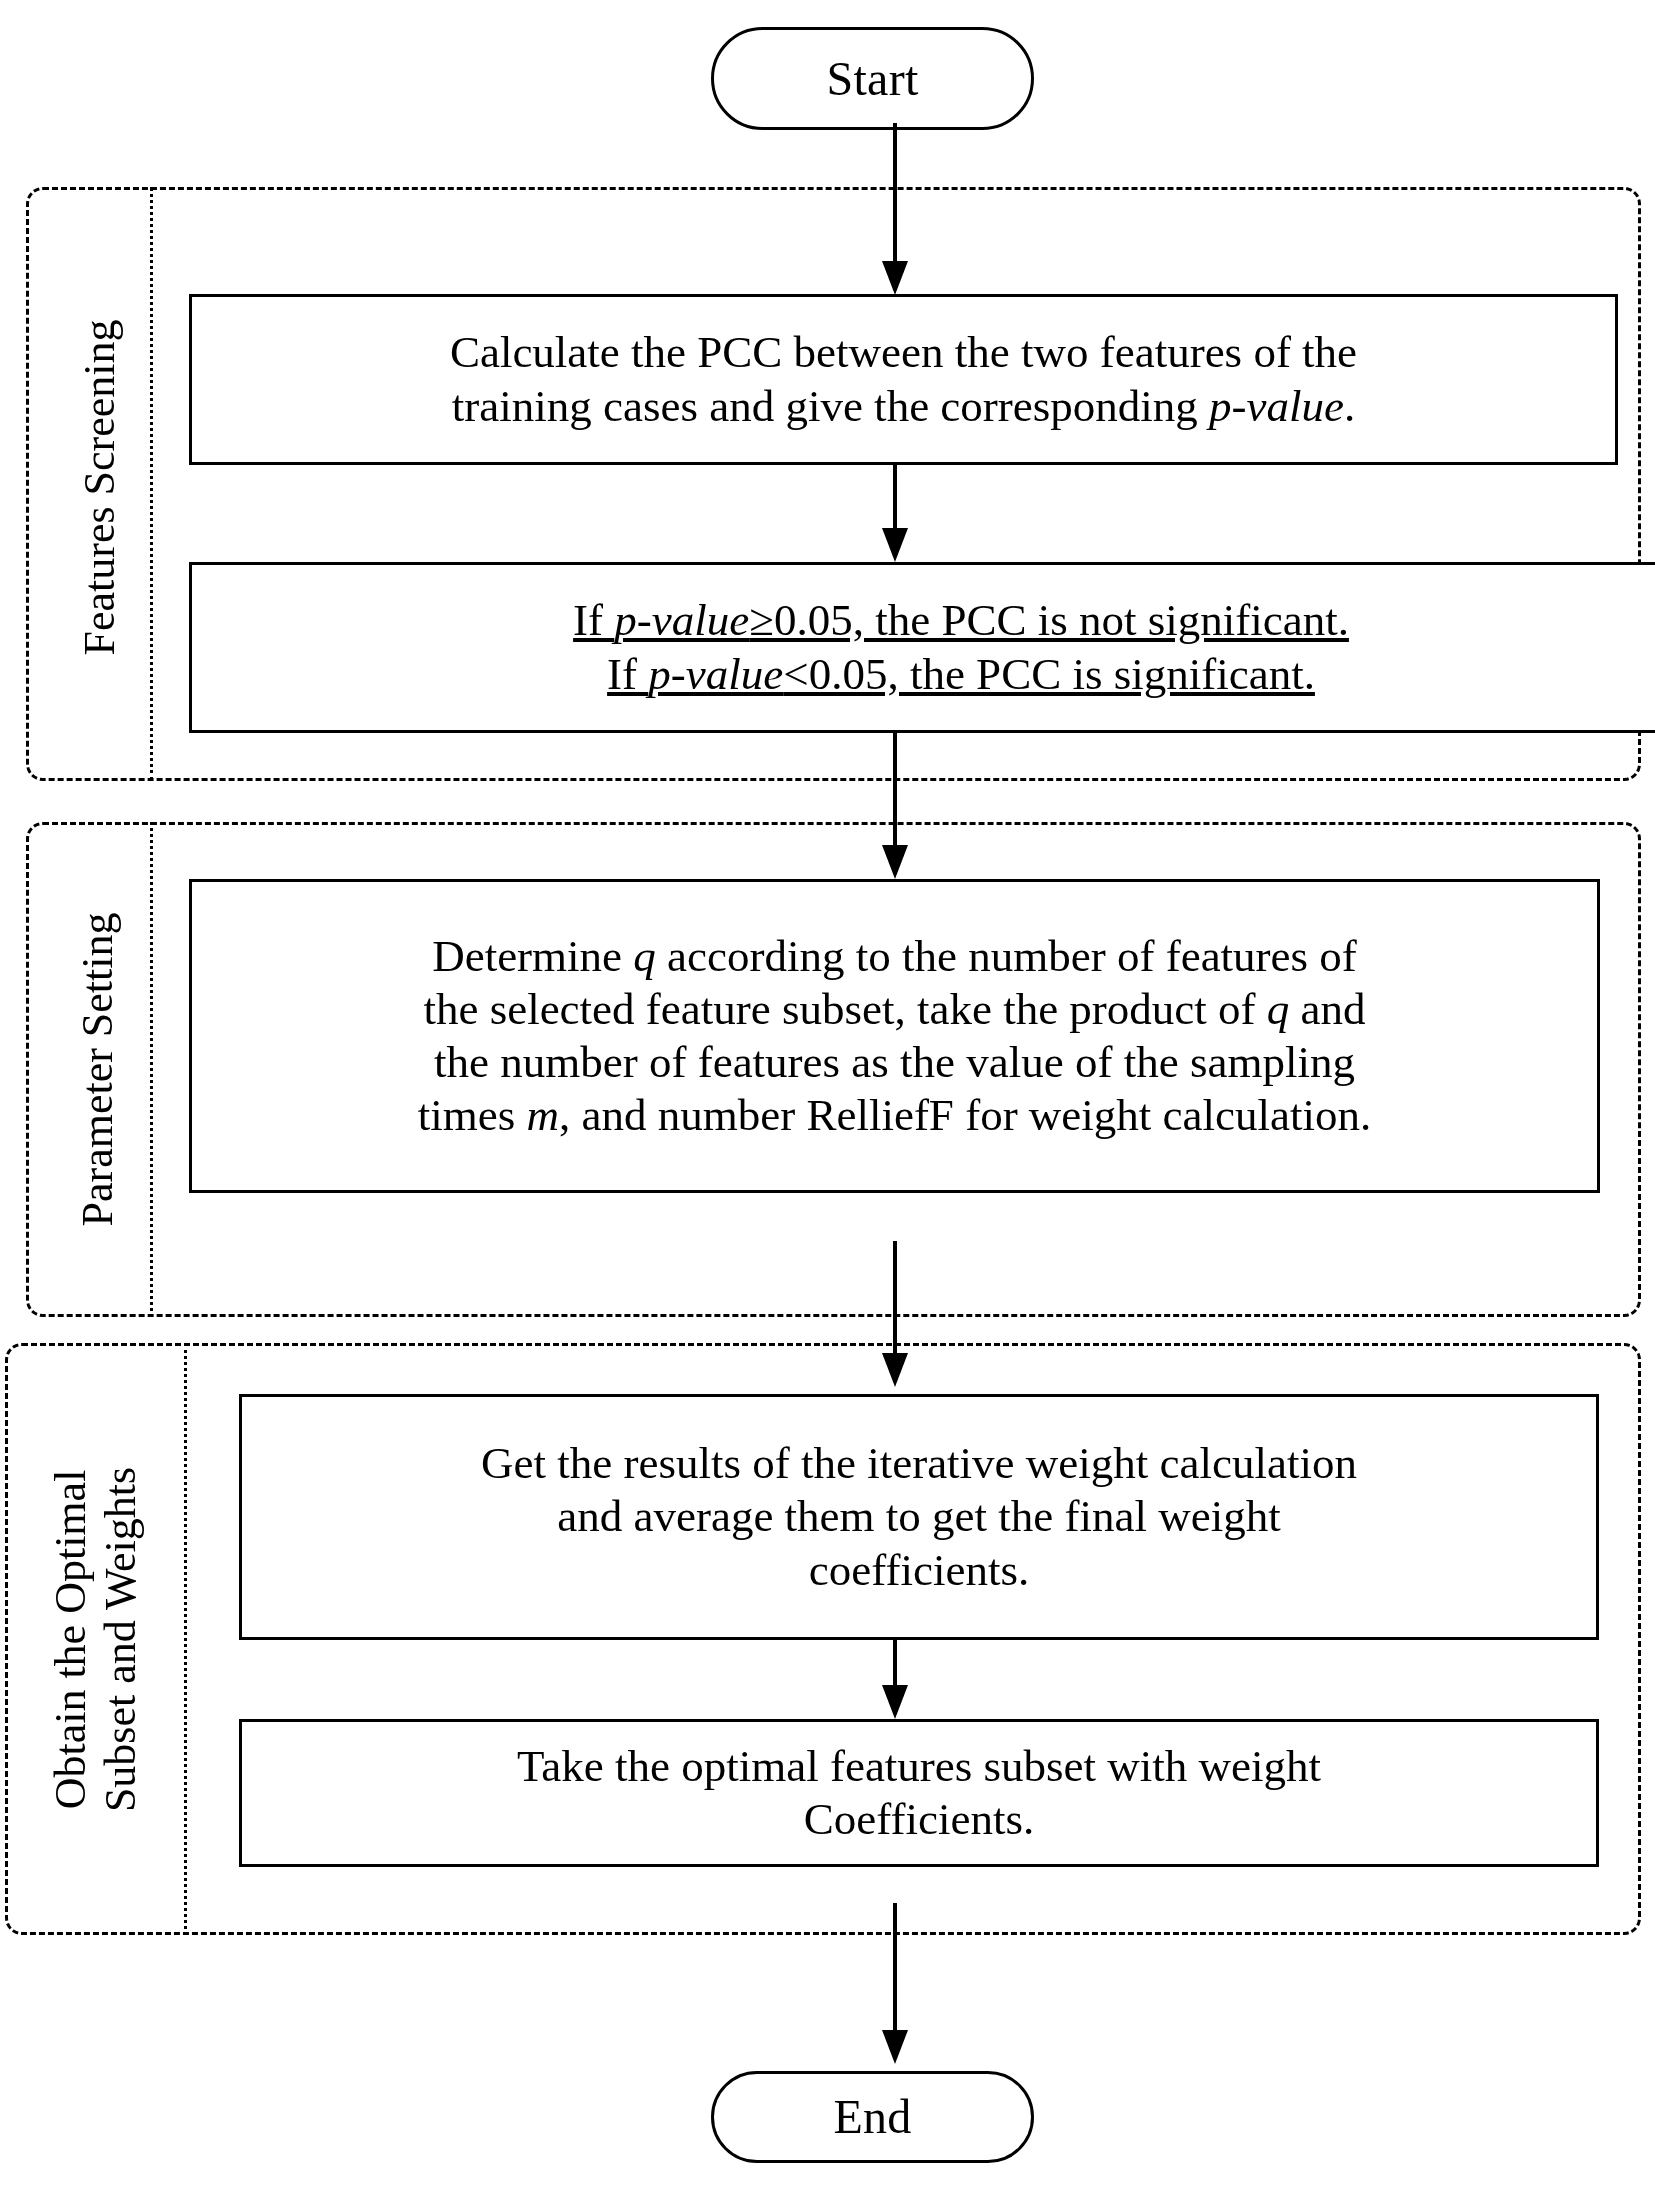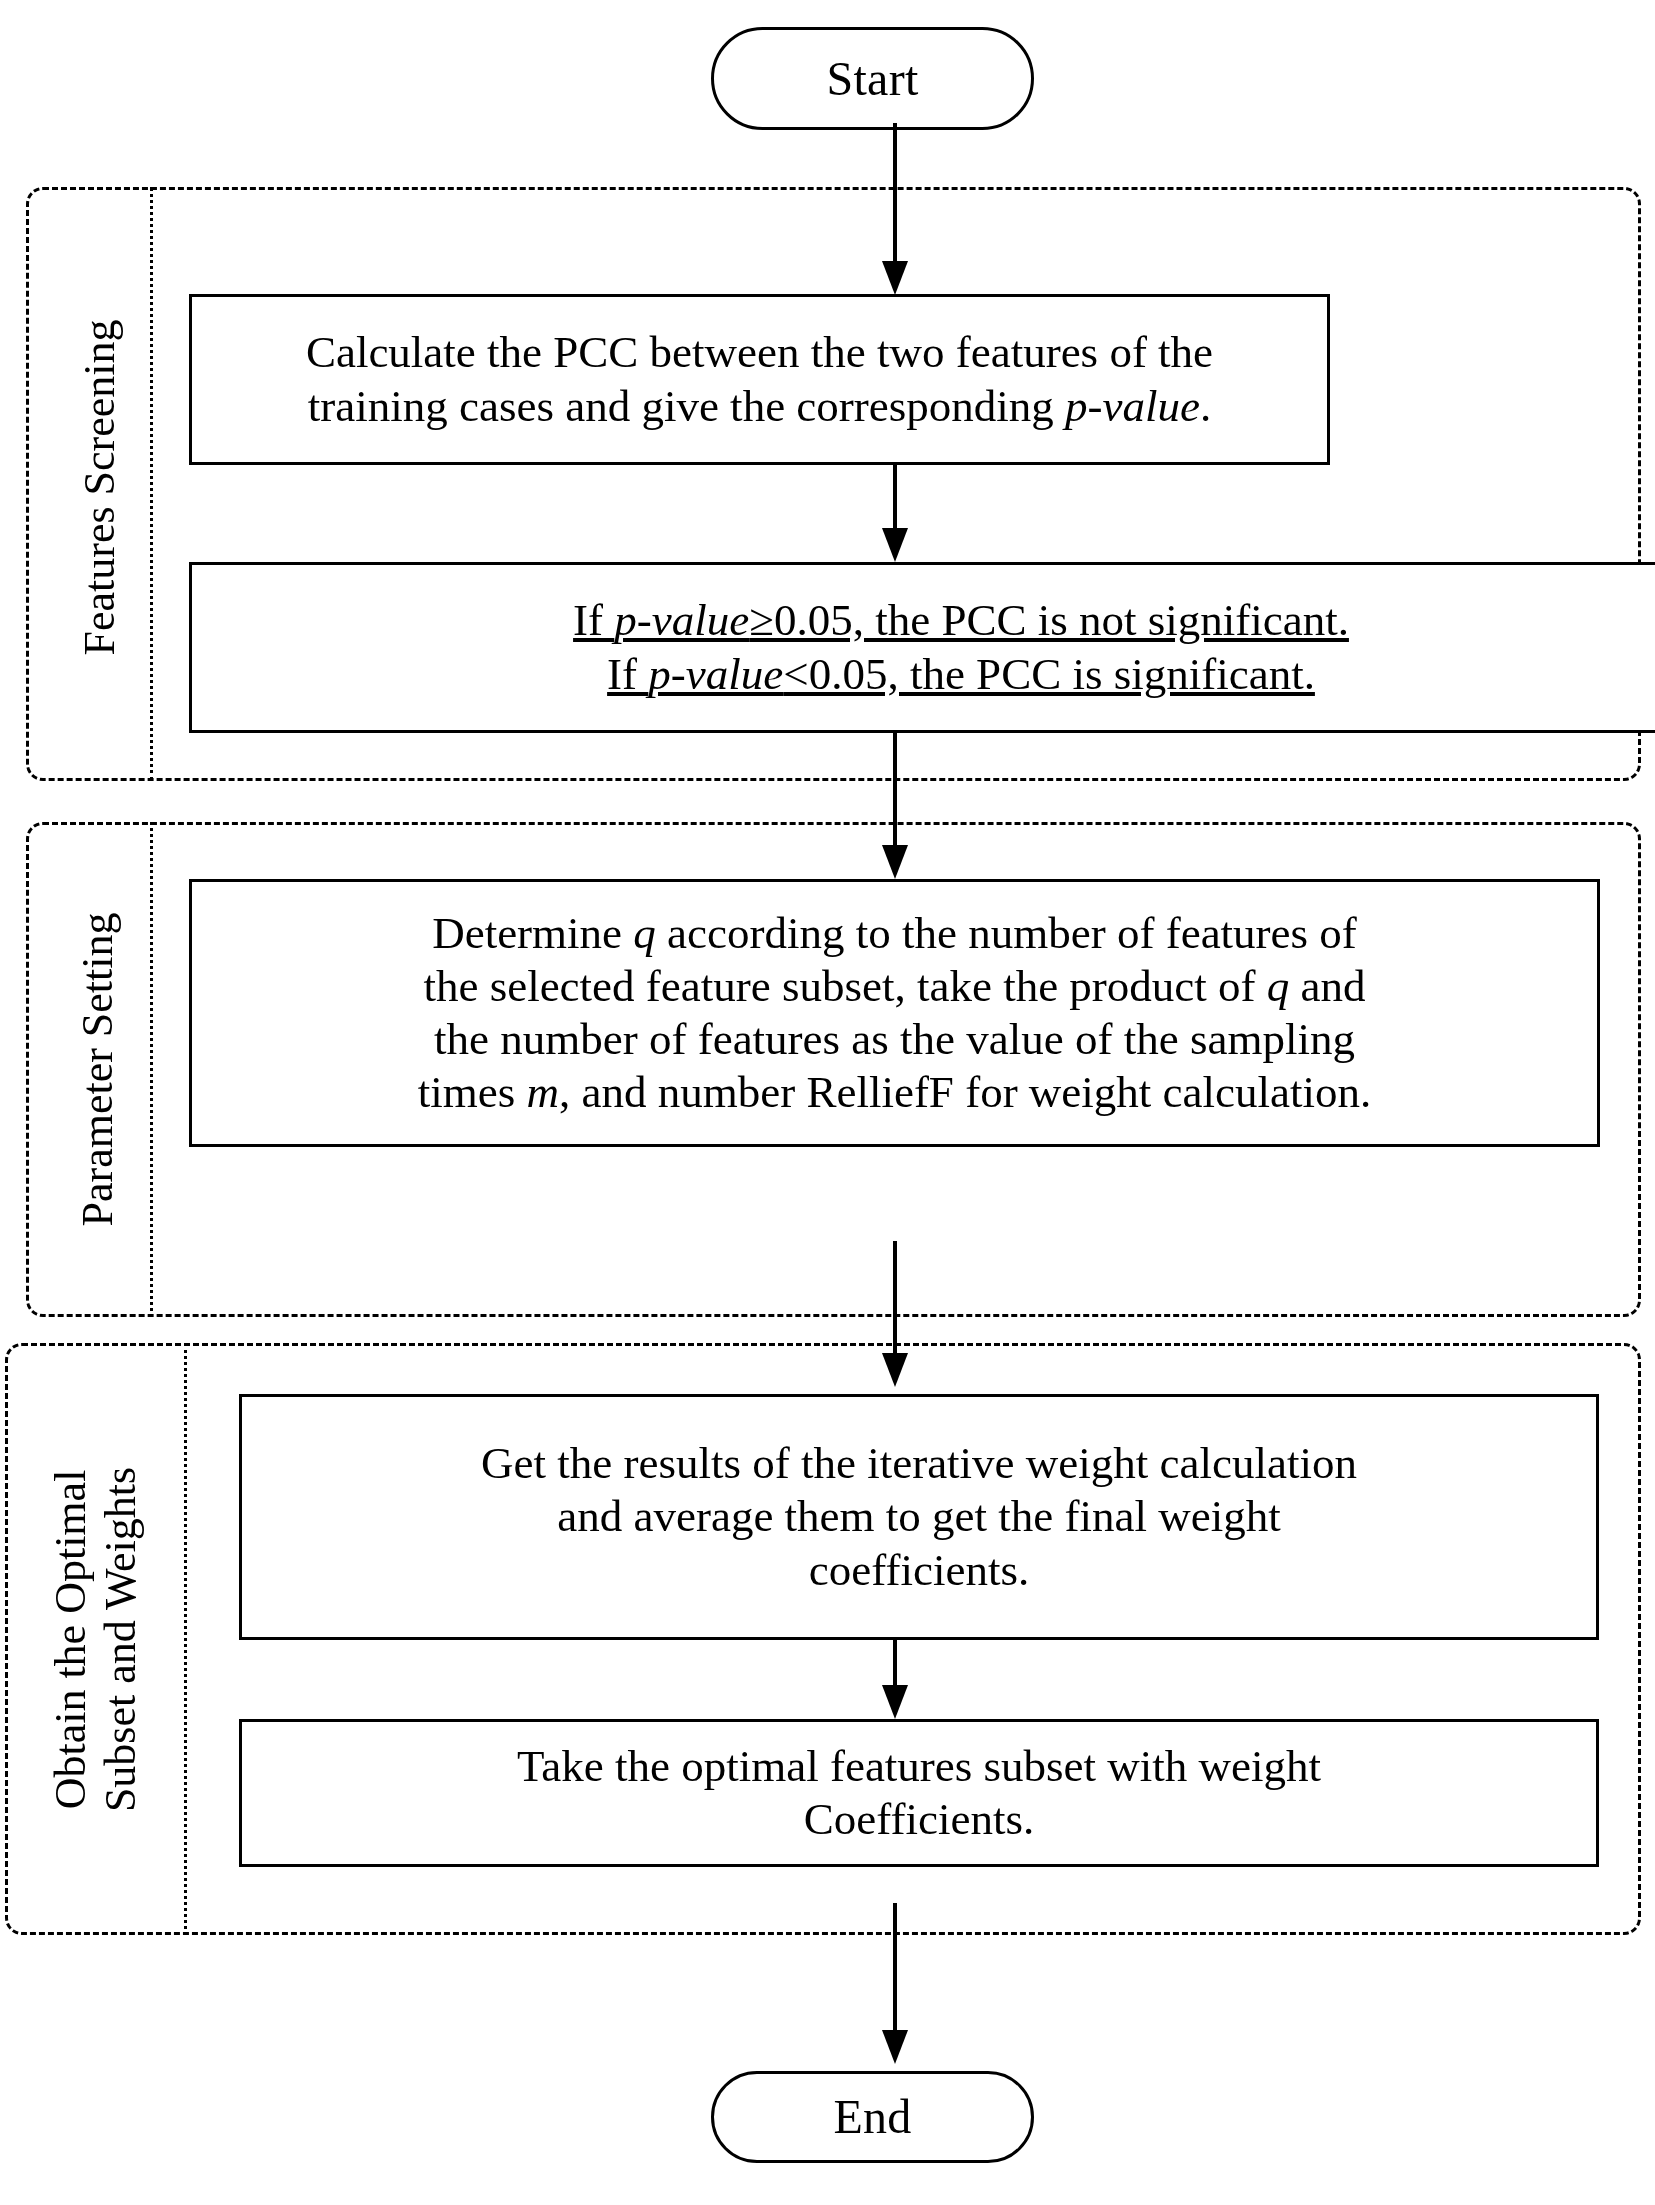--- a/index.html
+++ b/index.html
@@ -118,21 +118,21 @@
     <div class="shaft" style="height:138px;"></div>
     <div class="head" style="top:138px;"></div>
   </div>
 
   <div class="group" style="left:26px; top:187px; width:1615px; height:594px;"></div>
   <div class="divider" style="left:150px; top:187px; height:594px;"></div>
   <div class="glabel" style="left:-171px; top:465px; width:543px; height:45px;">
     <span>Features Screening</span>
   </div>
 
-  <div class="pbox" style="left:189px; top:294px; width:1141px; height:171px;">
+  <div class="pbox" style="left:189px; top:294px; width:1429px; height:171px;">
     <span class="txt">
       <span>Calculate the PCC between the two features of the</span><br>
       <span>training cases and give the corresponding </span><i>p-value</i><span>.</span>
     </span>
   </div>
 
   <div class="arrow" style="left:895px; top:465px; height:97px;">
     <div class="shaft" style="height:63px;"></div>
     <div class="head" style="top:63px;"></div>
   </div>
@@ -148,21 +148,21 @@
     <div class="shaft" style="height:112px;"></div>
     <div class="head" style="top:112px;"></div>
   </div>
 
   <div class="group" style="left:26px; top:822px; width:1615px; height:495px;"></div>
   <div class="divider" style="left:150px; top:822px; height:495px;"></div>
   <div class="glabel" style="left:-173px; top:1047px; width:543px; height:45px;">
     <span>Parameter Setting</span>
   </div>
 
-  <div class="pbox" style="left:189px; top:879px; width:1411px; height:268px;">
+  <div class="pbox" style="left:189px; top:879px; width:1411px; height:314px;">
     <span class="txt">
       <span>Determine </span><i>q</i><span> according to the number of features of</span><br>
       <span>the selected feature subset, take the product of </span><i>q</i><span> and</span><br>
       <span>the number of features as the value of the sampling</span><br>
       <span>times </span><i>m</i><span>, and number RelliefF for weight calculation.</span>
     </span>
   </div>
 
   <div class="arrow" style="left:895px; top:1241px; height:145px;">
     <div class="shaft" style="height:112px;"></div>

